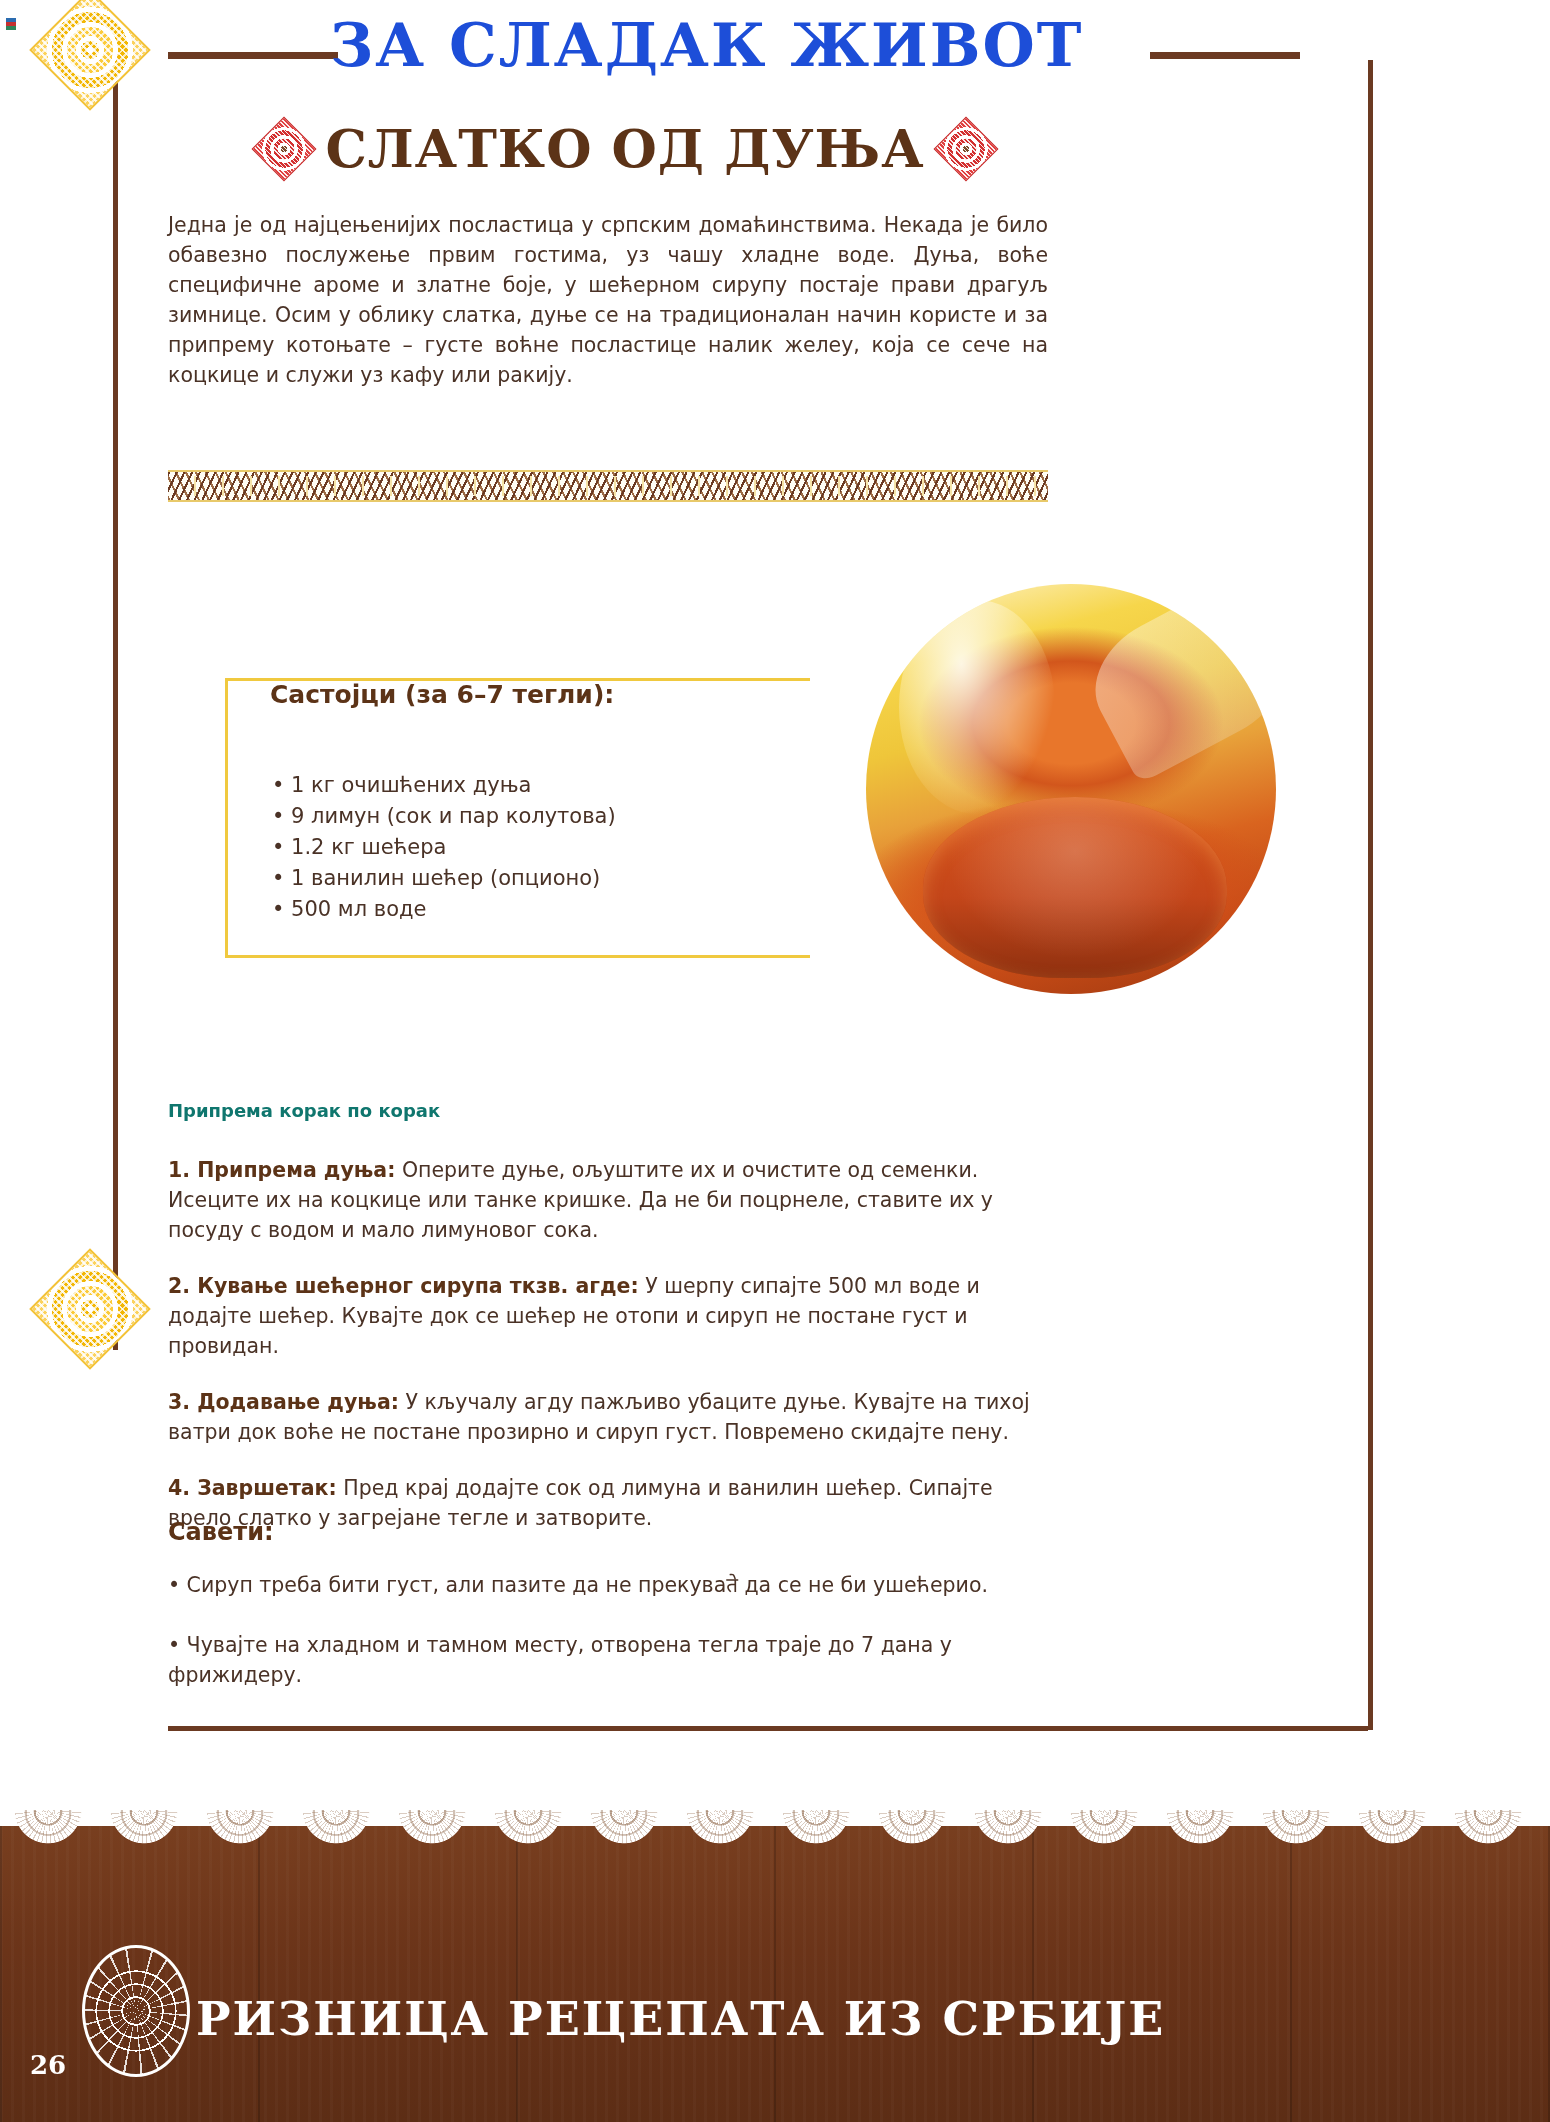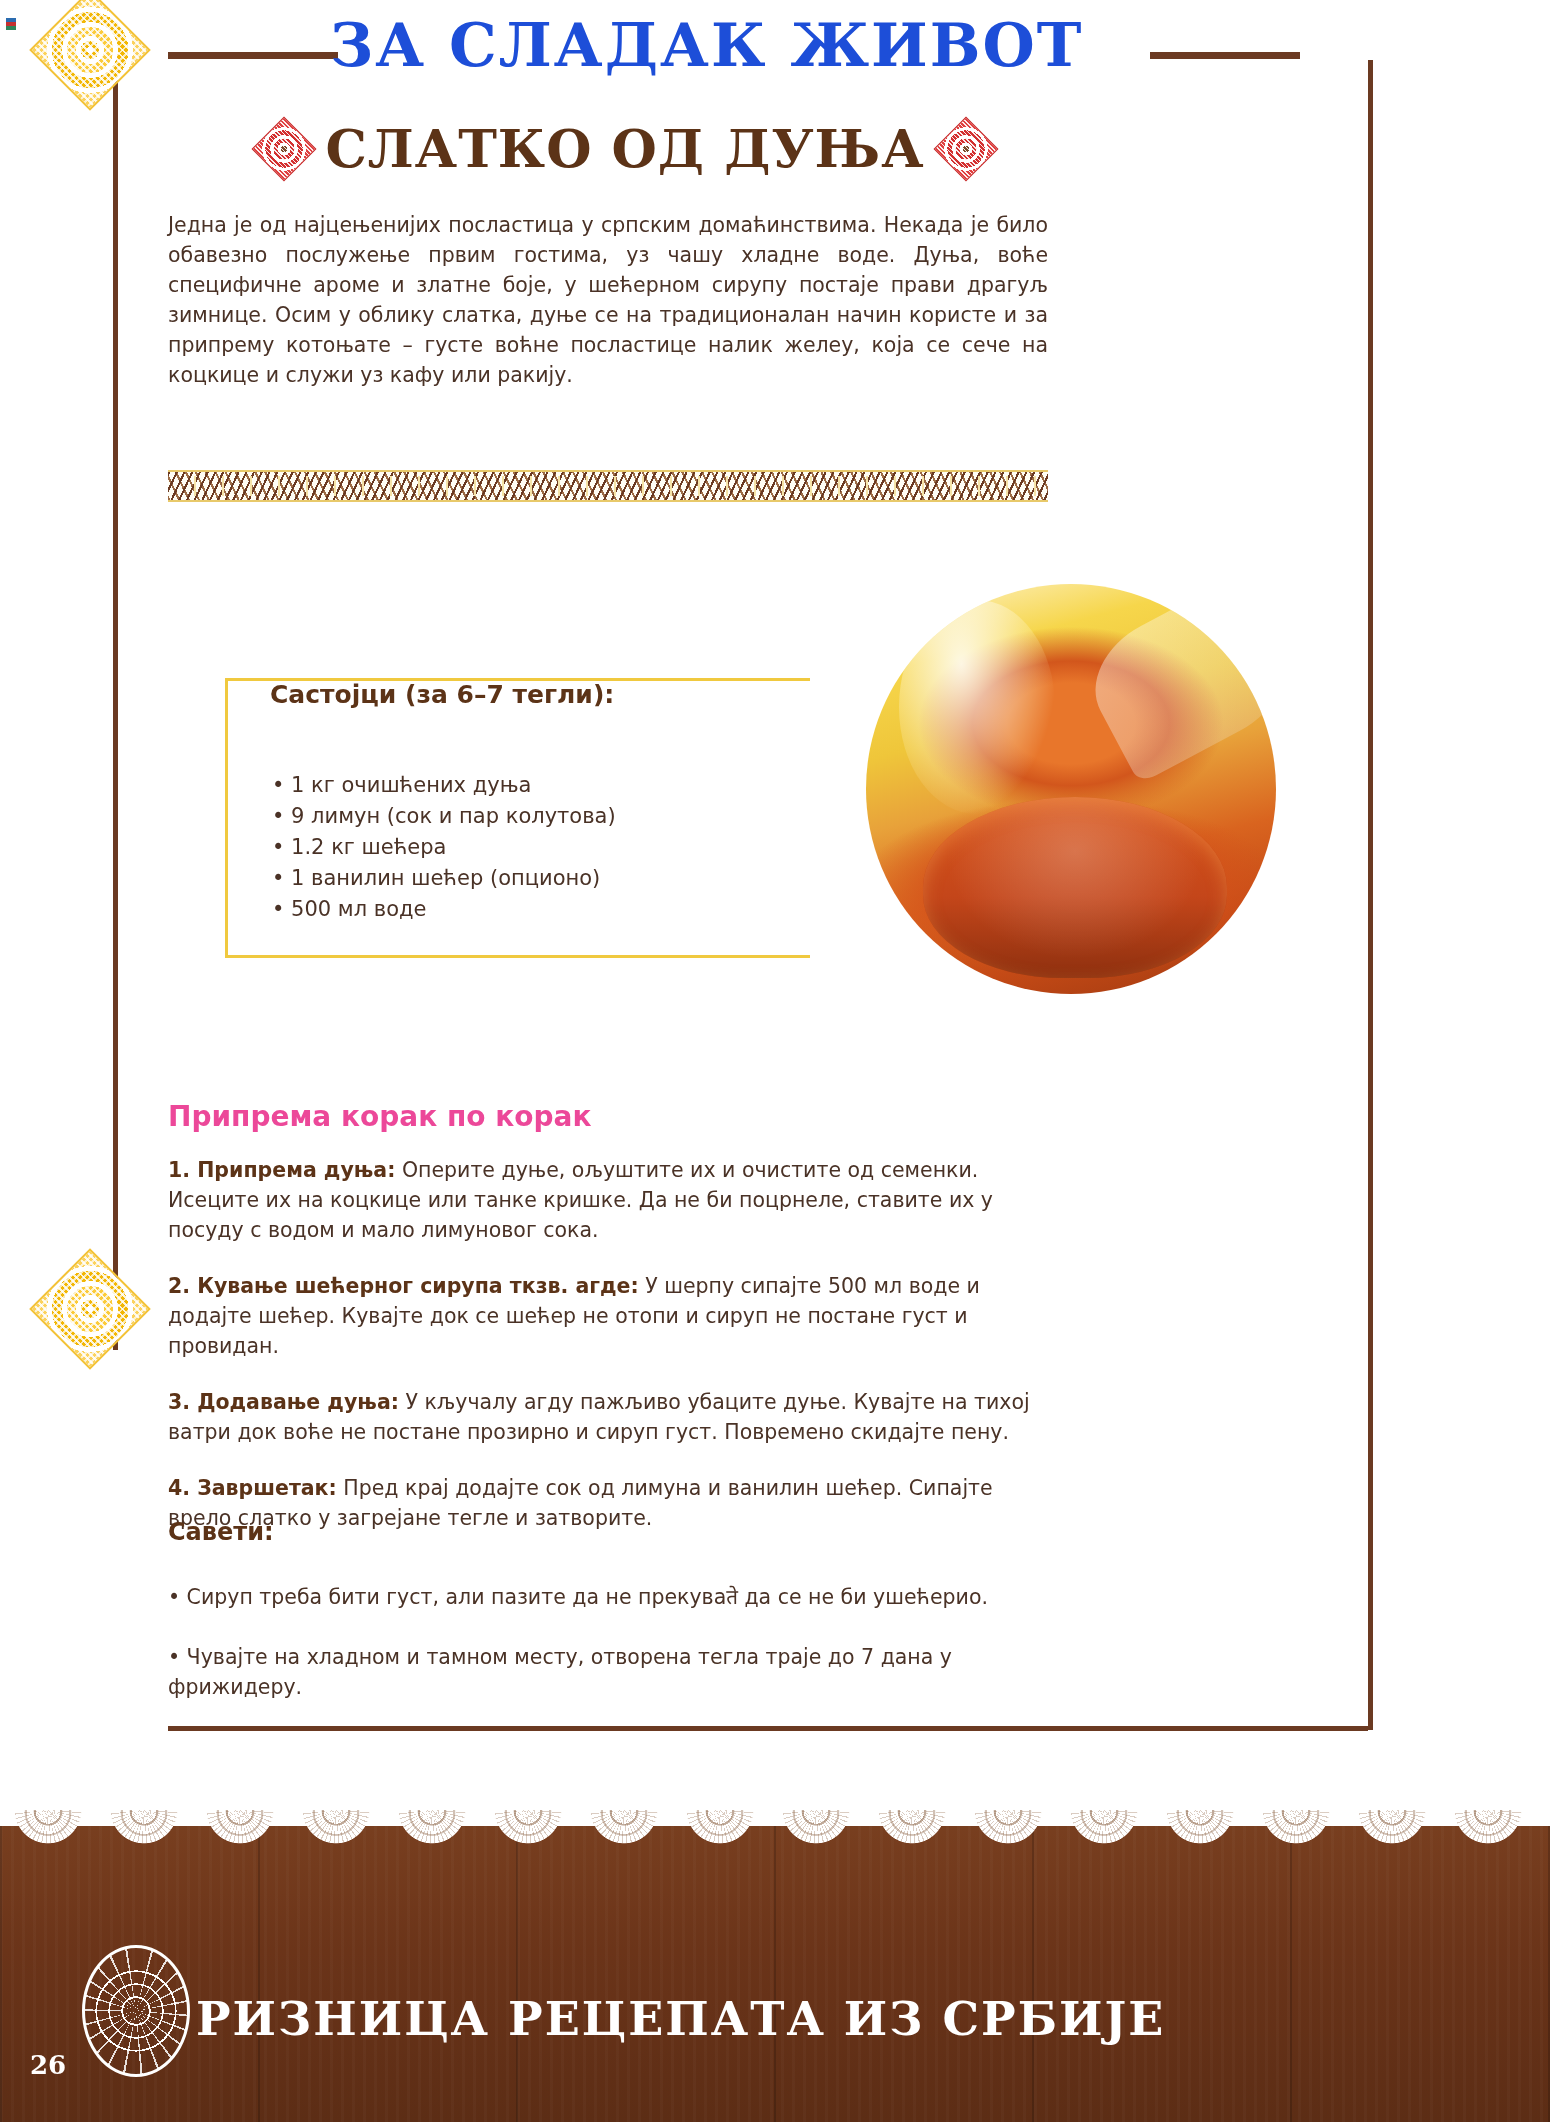--- a/index.html
+++ b/index.html
@@ -164,36 +164,36 @@
     position:absolute; left:56%; top:6%; width:46%; height:34%;
     background:linear-gradient(150deg, rgba(255,255,255,.75), rgba(230,225,210,.35));
     transform:rotate(-28deg);
     border-radius:40% 10% 40% 10%;
     opacity:.55;
   }
 
   
   .prep-heading {
     position:absolute; left:168px; top:1100px;
-    font-size:28px; font-weight:700; color:#ec4899;
+    font-size:18px; font-weight:700; color:#0f766e;
     font-family:"DejaVu Sans", sans-serif;
   }
   .steps { position:absolute; left:168px; top:1155px; width:890px; }
   .step {
     font-size:20.5px; line-height:30px; color:#4a3226;
     margin-bottom:26px; font-family:"DejaVu Sans", sans-serif;
   }
   .step b { color:#5C3317; }
 
   .tips-heading {
     position:absolute; left:168px; top:1518px;
     font-size:24px; font-weight:700; color:#5C3317;
     font-family:"DejaVu Sans", sans-serif;
   }
-  .tips { position:absolute; left:168px; top:1570px; width:890px; list-style:none;margin-top:12px; }
+  .tips { position:absolute; left:168px; top:1570px; width:890px; list-style:none; }
   .tips li {
     font-size:20.5px; line-height:30px; color:#4a3226;
     margin-bottom:30px; font-family:"DejaVu Sans", sans-serif;
   }
   .tips li::before { content:"• "; }
 
   
   .footer {
     position:absolute; left:0; top:1810px; width:1550px; height:312px;
     background:

